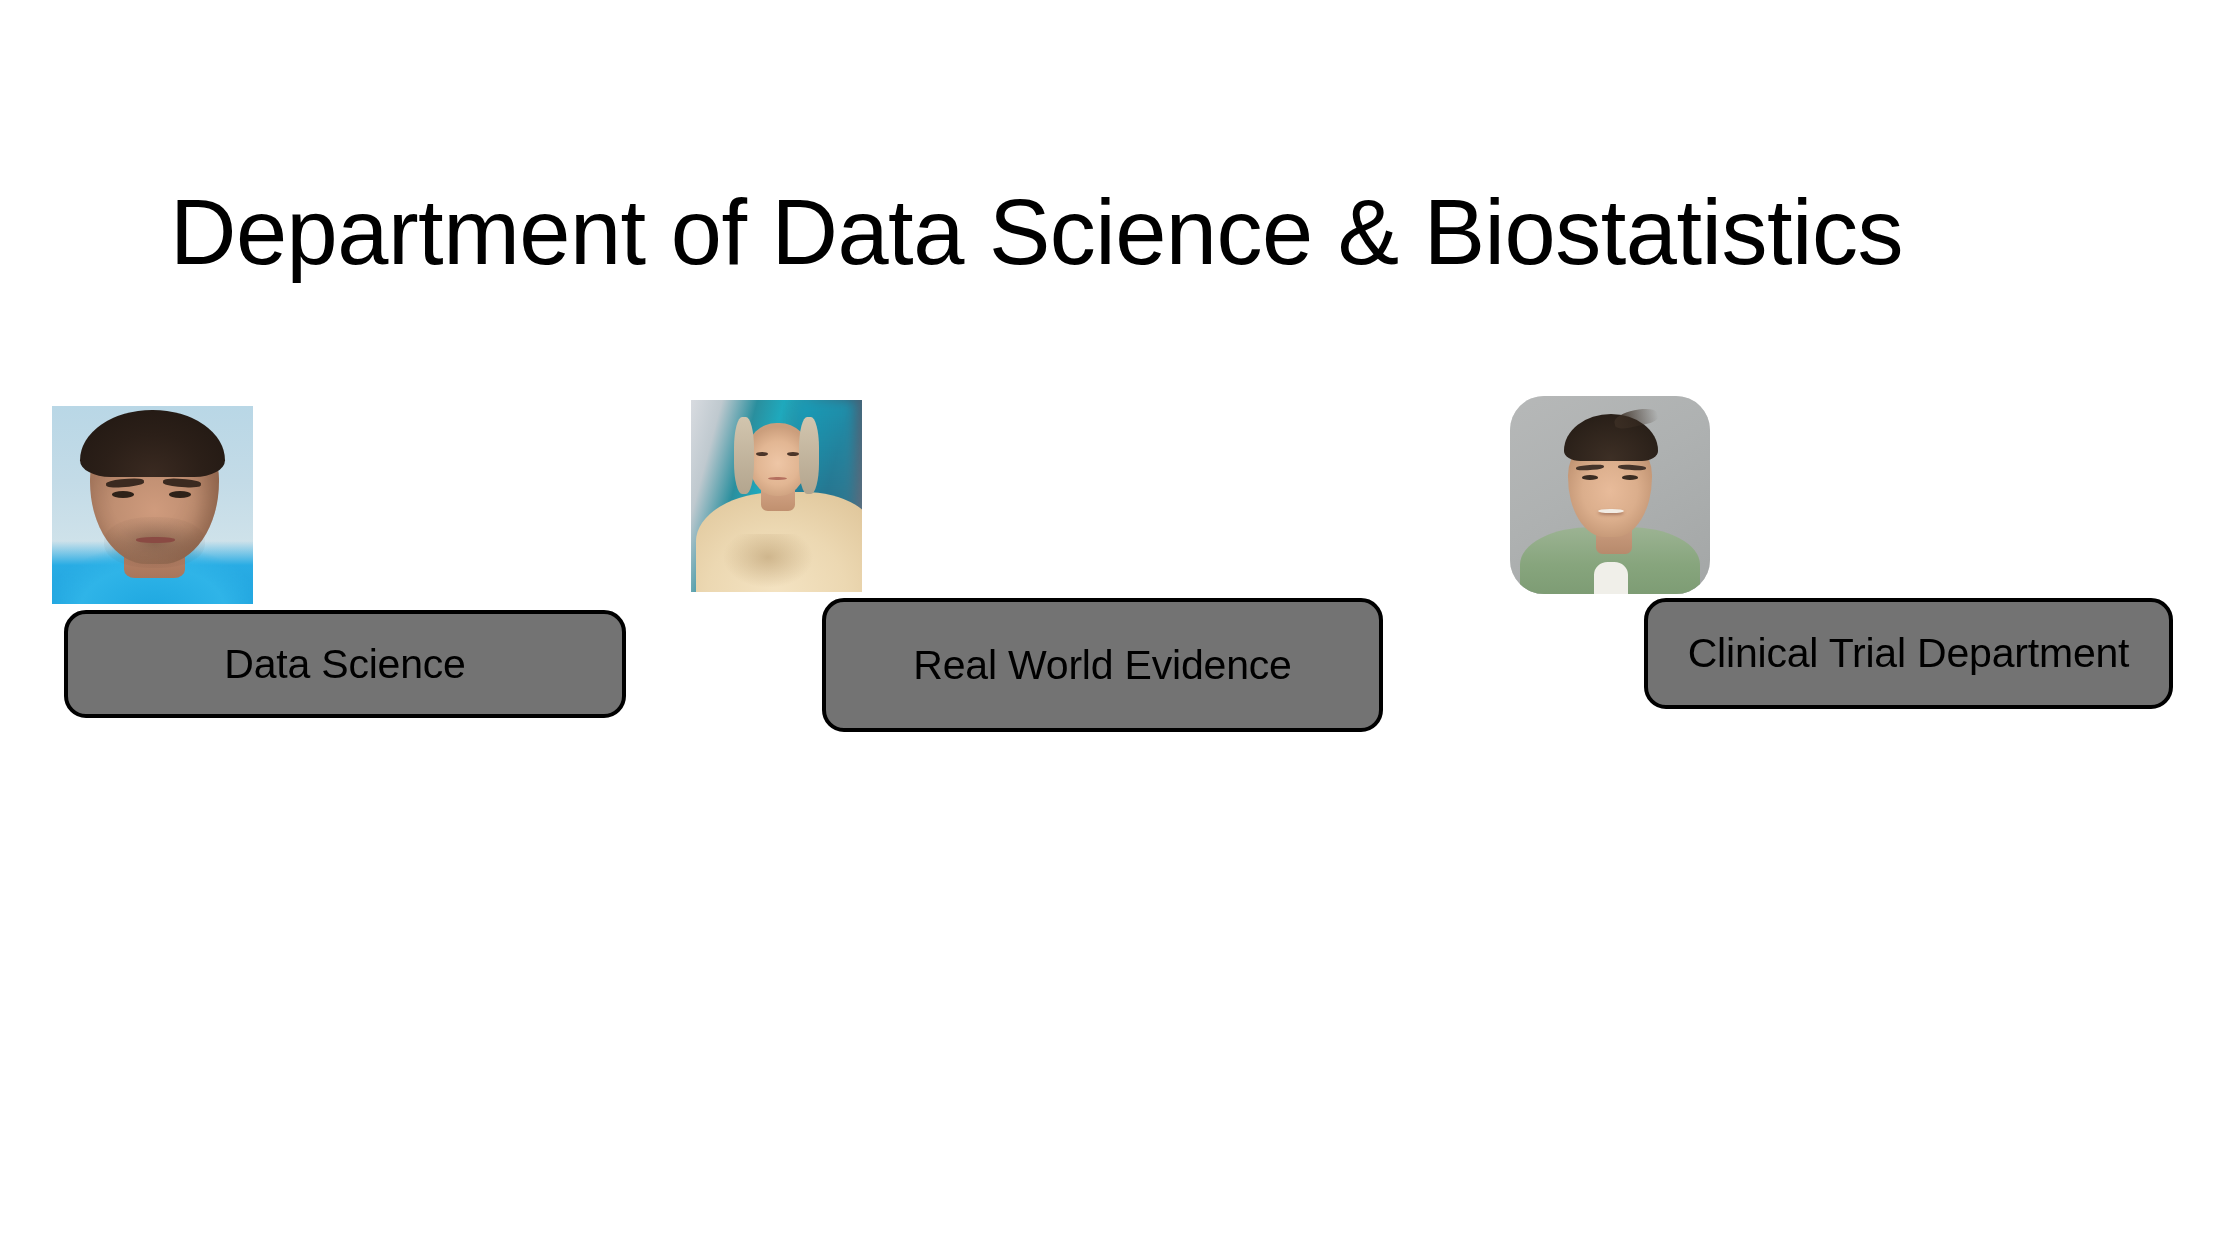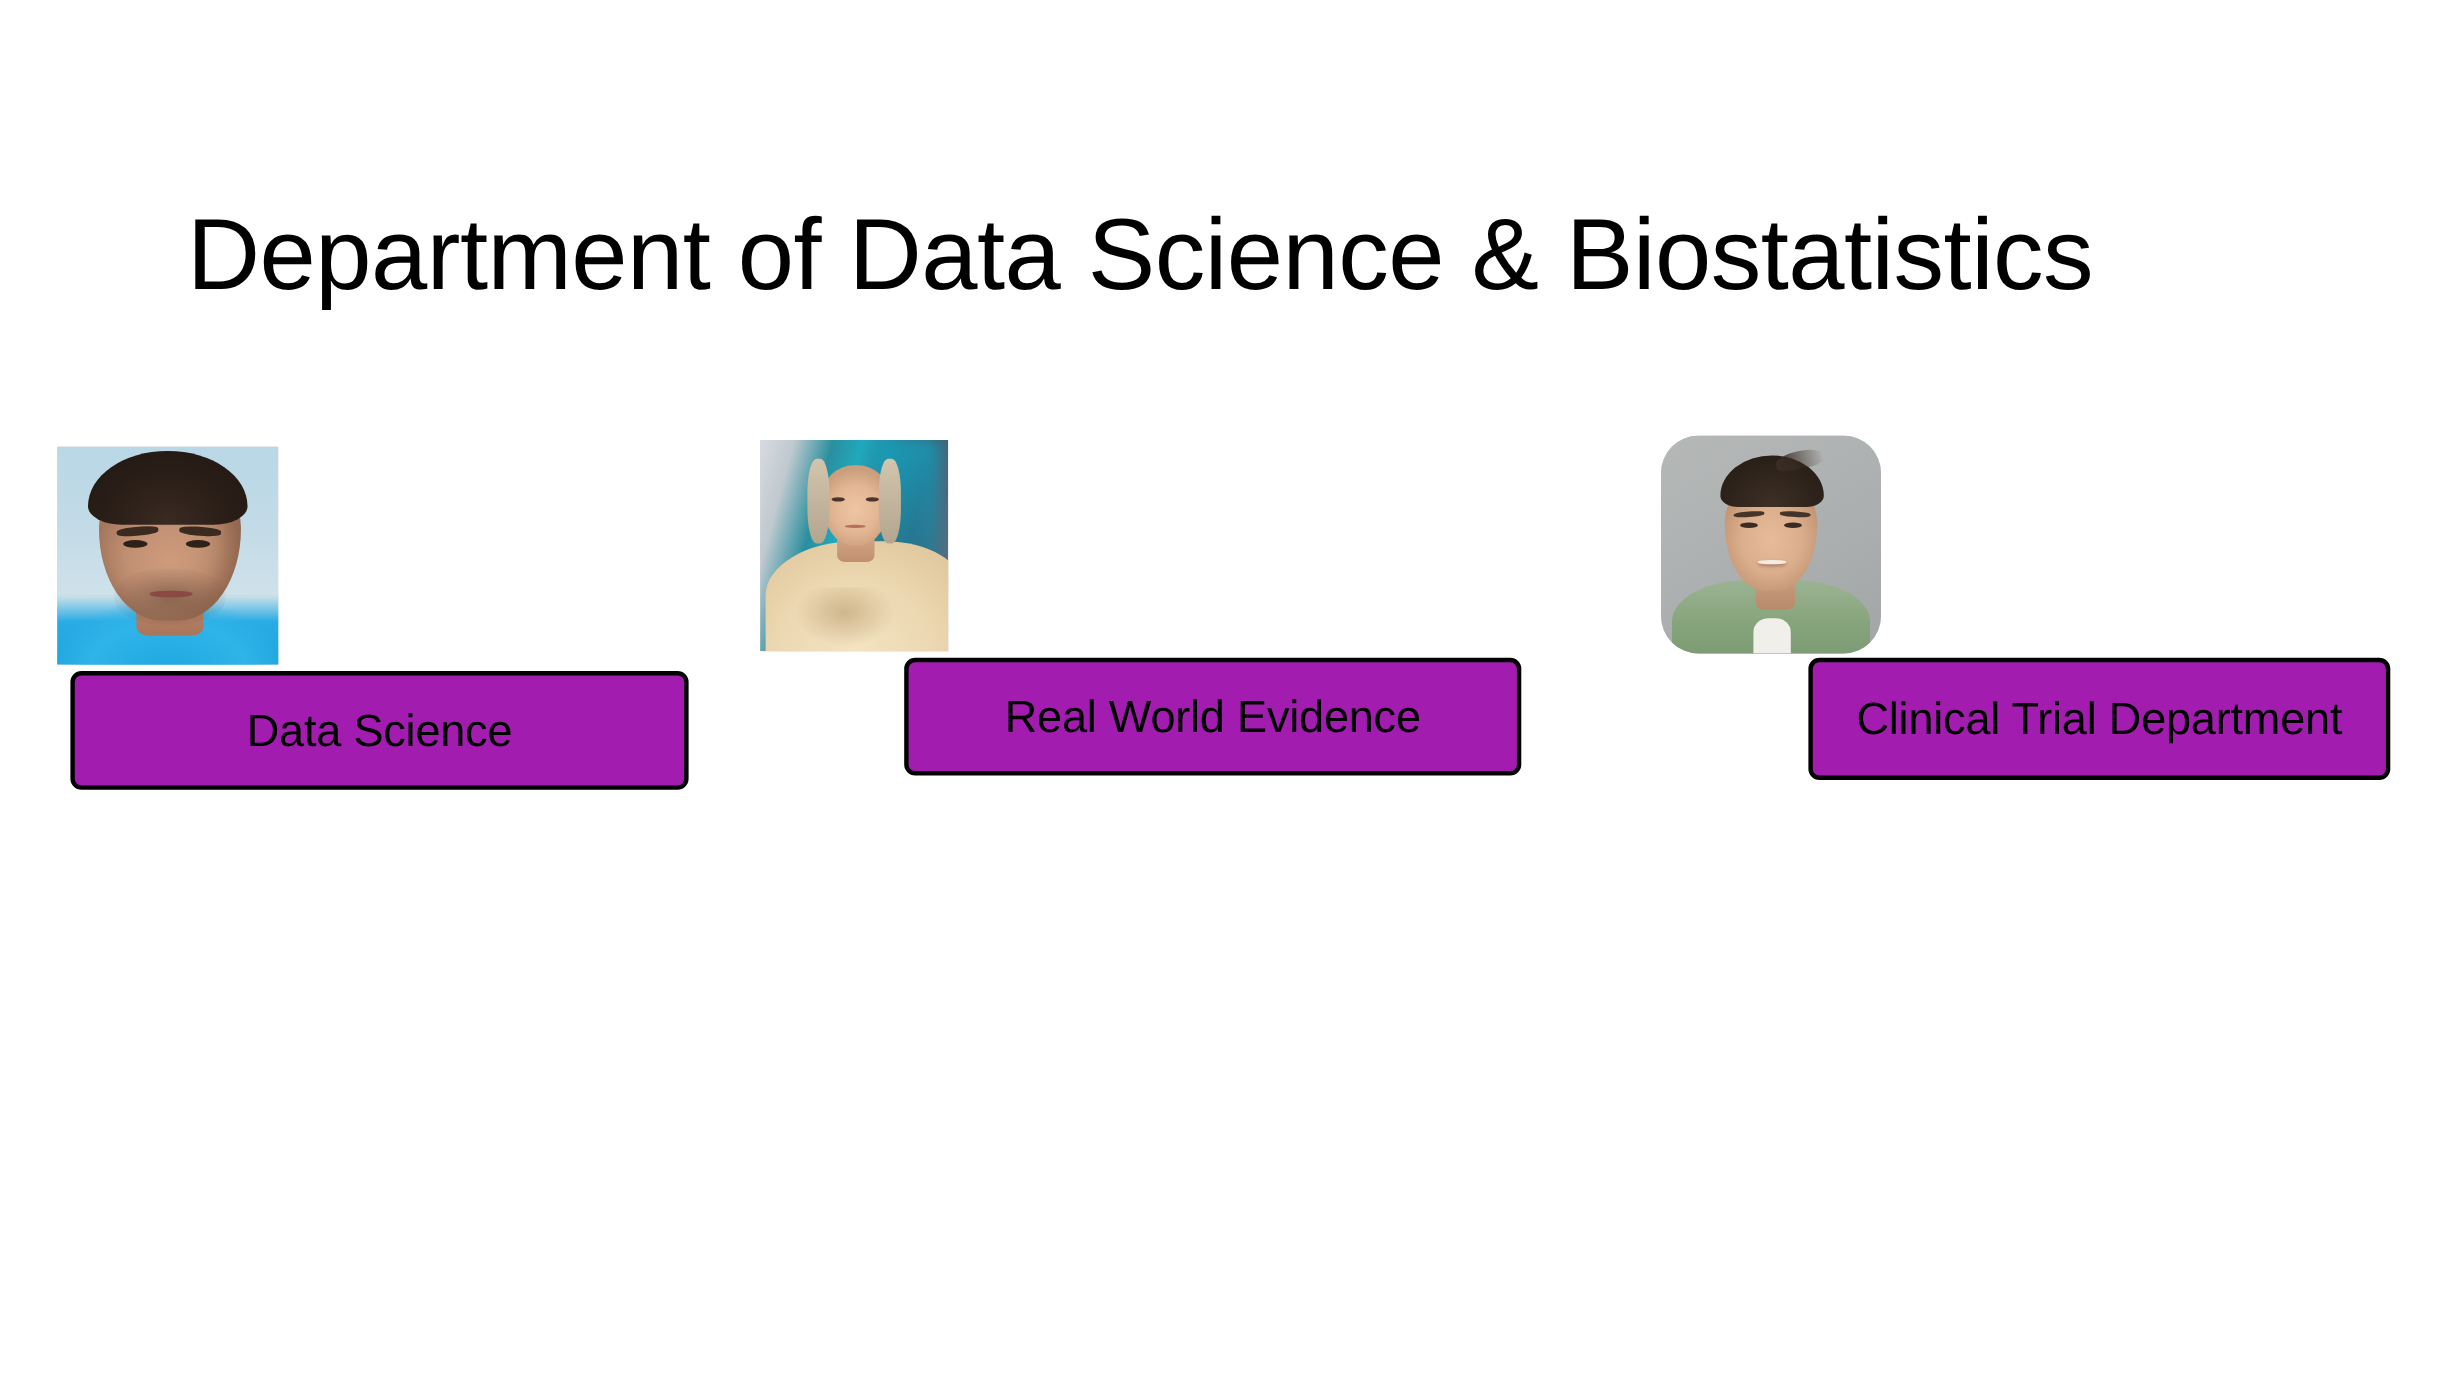--- a/index.html
+++ b/index.html
@@ -240,42 +240,42 @@
   #portrait-ctm .mouth {
     position: absolute; left: 44%; width: 13%; top: 57%; height: 2.2%;
     background: #f2ece4; border-radius: 45%;
     box-shadow: 0 2px 3px rgba(140,90,70,0.6);
   }
 
   
   .label-box {
     position: absolute;
     box-sizing: border-box;
-    background: #a21caf;
+    background: #737373;
     border: 4px solid #000000;
-    border-radius: 10px;
+    border-radius: 22px;
     display: flex;
     align-items: center;
     justify-content: center;
     z-index: 5;
   }
   .label-box .label-text {
     font-family: "Liberation Sans", sans-serif;
     font-size: 41px;
     font-weight: 400;
     color: #000000;
     letter-spacing: -0.2px;
     white-space: nowrap;
   }
 
   #box-data-science {
     left: 64px;  top: 610px;  width: 562px;  height: 108px;
   }
   #box-real-world-evidence {
-    left: 822px; top: 598px;  width: 561px;  height: 107px;
+    left: 822px; top: 598px;  width: 561px;  height: 134px;
   }
   #box-clinical-trial-methodology {
     left: 1644px; top: 598px; width: 529px;  height: 111px;
   }
 </style>
 </head>
 <body>
 
 <div id="slide">
 

